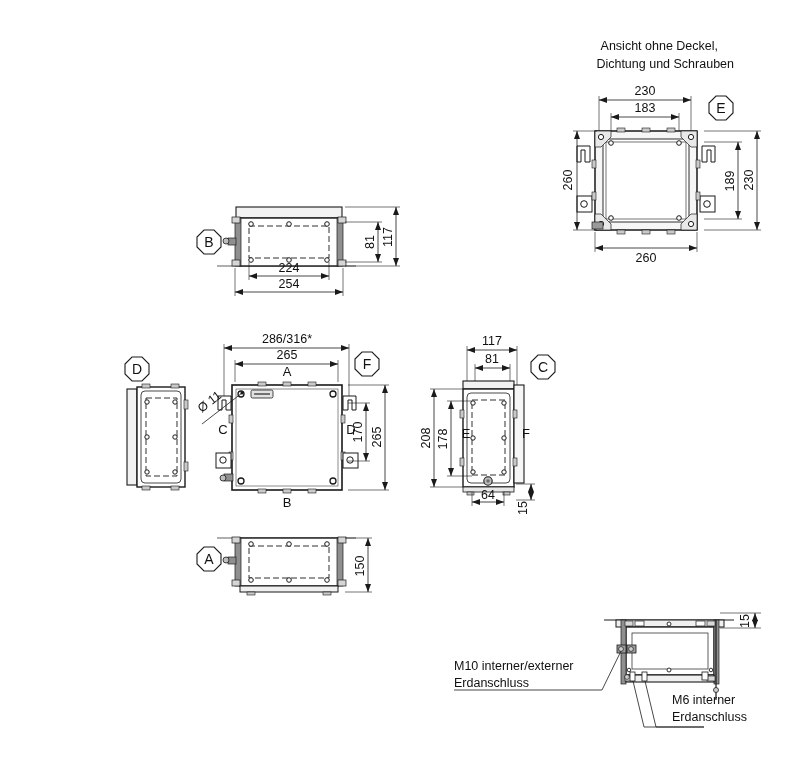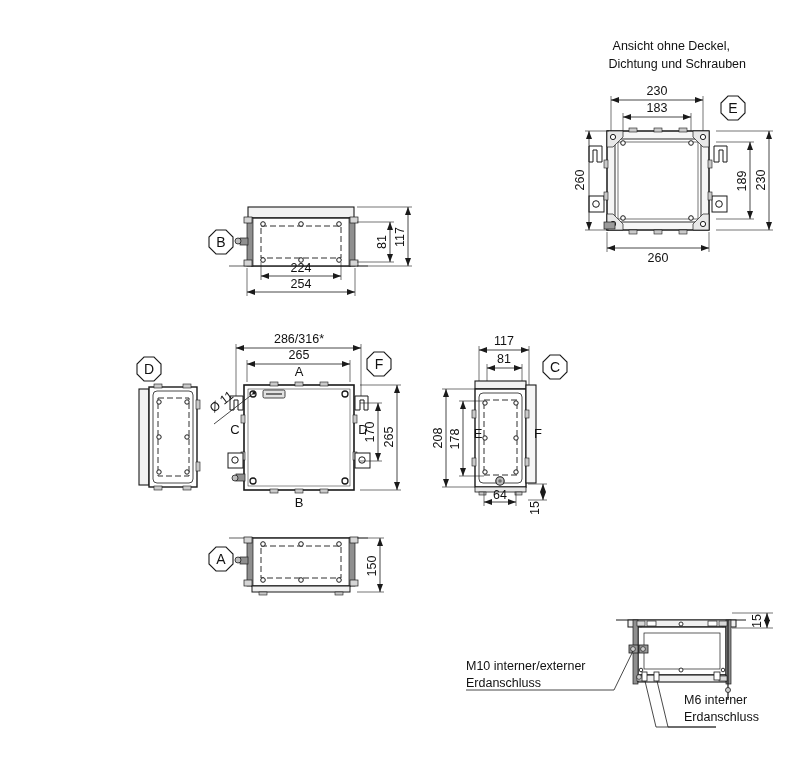--- a/index.html
+++ b/index.html
@@ -1,18 +1,18 @@
 <!DOCTYPE html>
 <html><head>
 <meta charset="utf-8">
 <style>
   html,body{margin:0;padding:0;background:#ffffff;}
   body{width:800px;height:783px;position:relative;overflow:hidden;
        font-family:"Liberation Sans",sans-serif;color:#1a1a1a;}
-  #sheet{position:absolute;left:16px;top:0;width:760px;height:783px;}
+  #sheet{position:absolute;left:4px;top:0;width:760px;height:783px;}
   svg{display:block;}
   text{font-family:"Liberation Sans",sans-serif;fill:#111111;}
   .note{font-size:12.5px;}
   .dimtxt{font-size:12.5px;}
   .ltr{font-size:13px;}
   .callout{font-size:14px;}
 </style>
 </head>
 <body>
 

